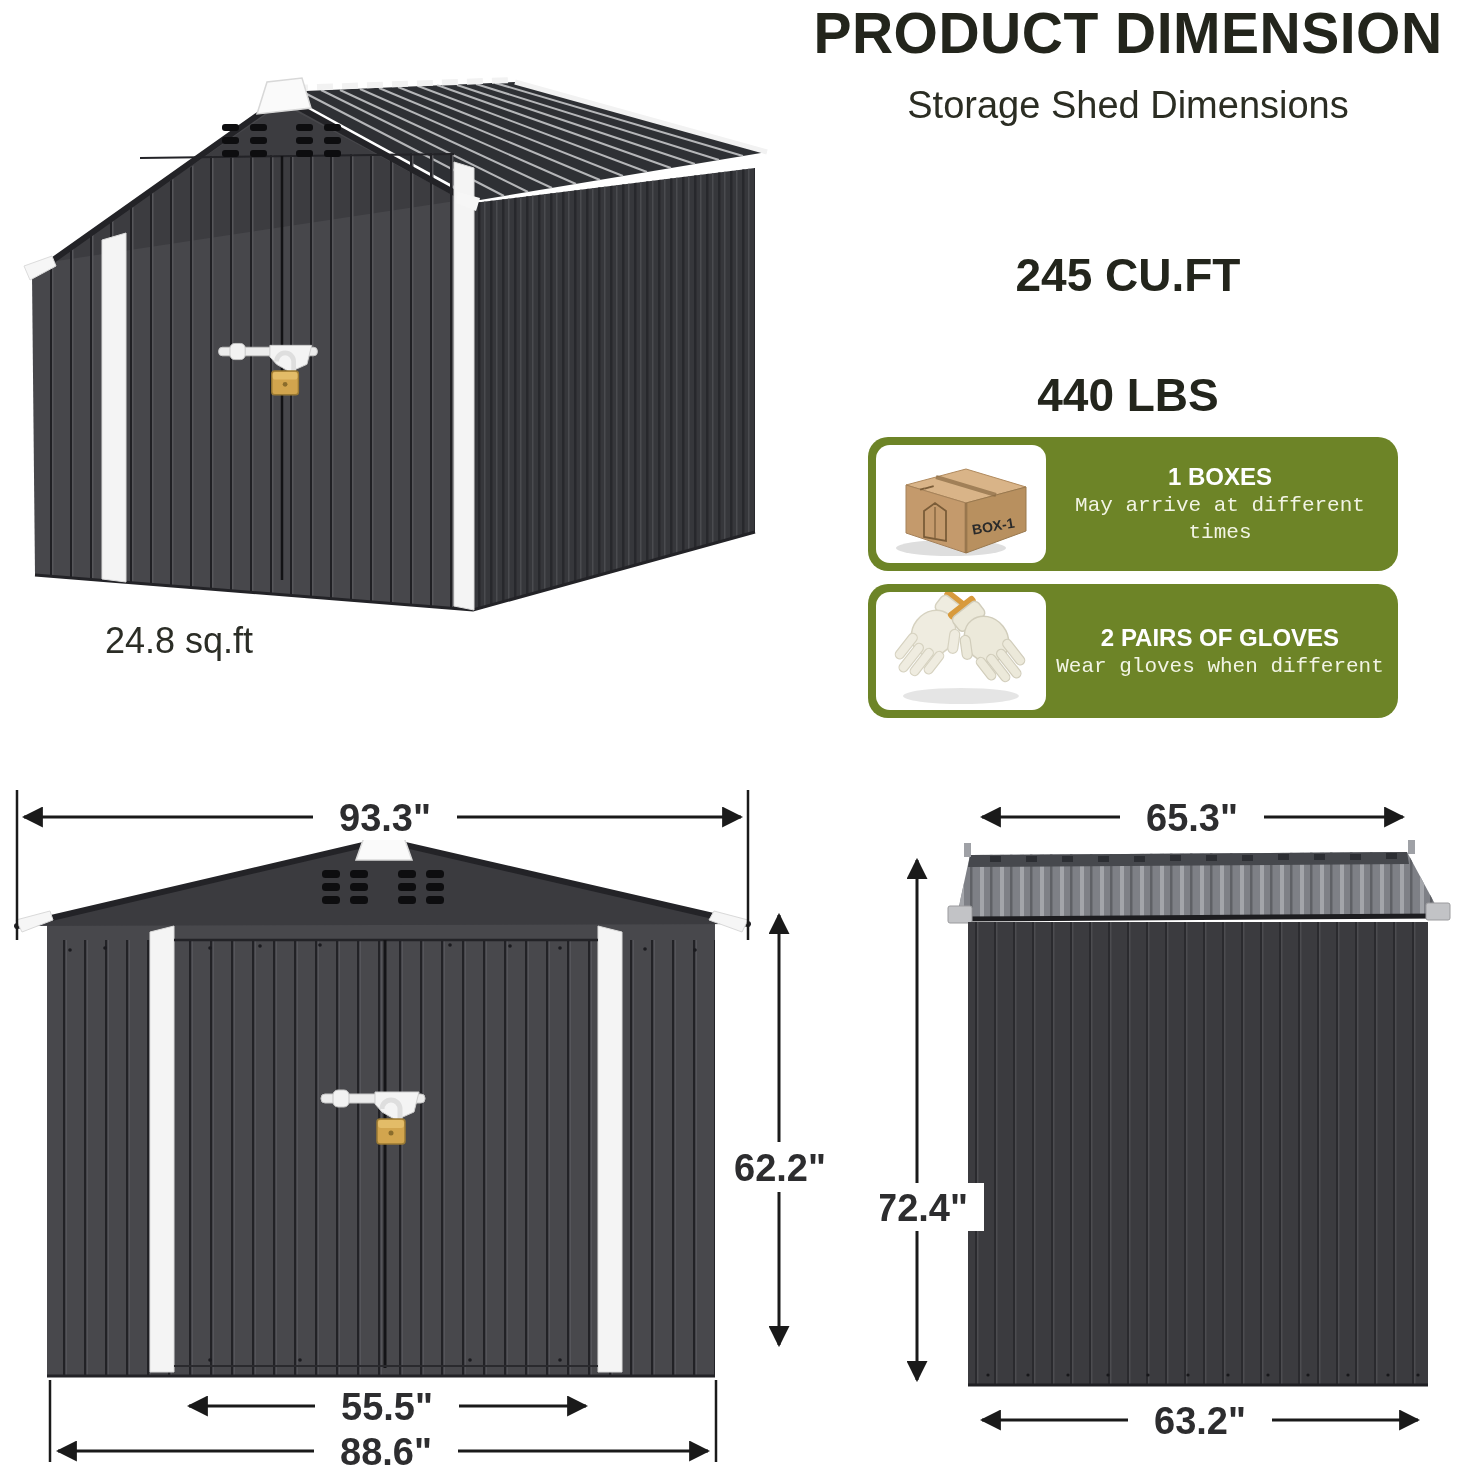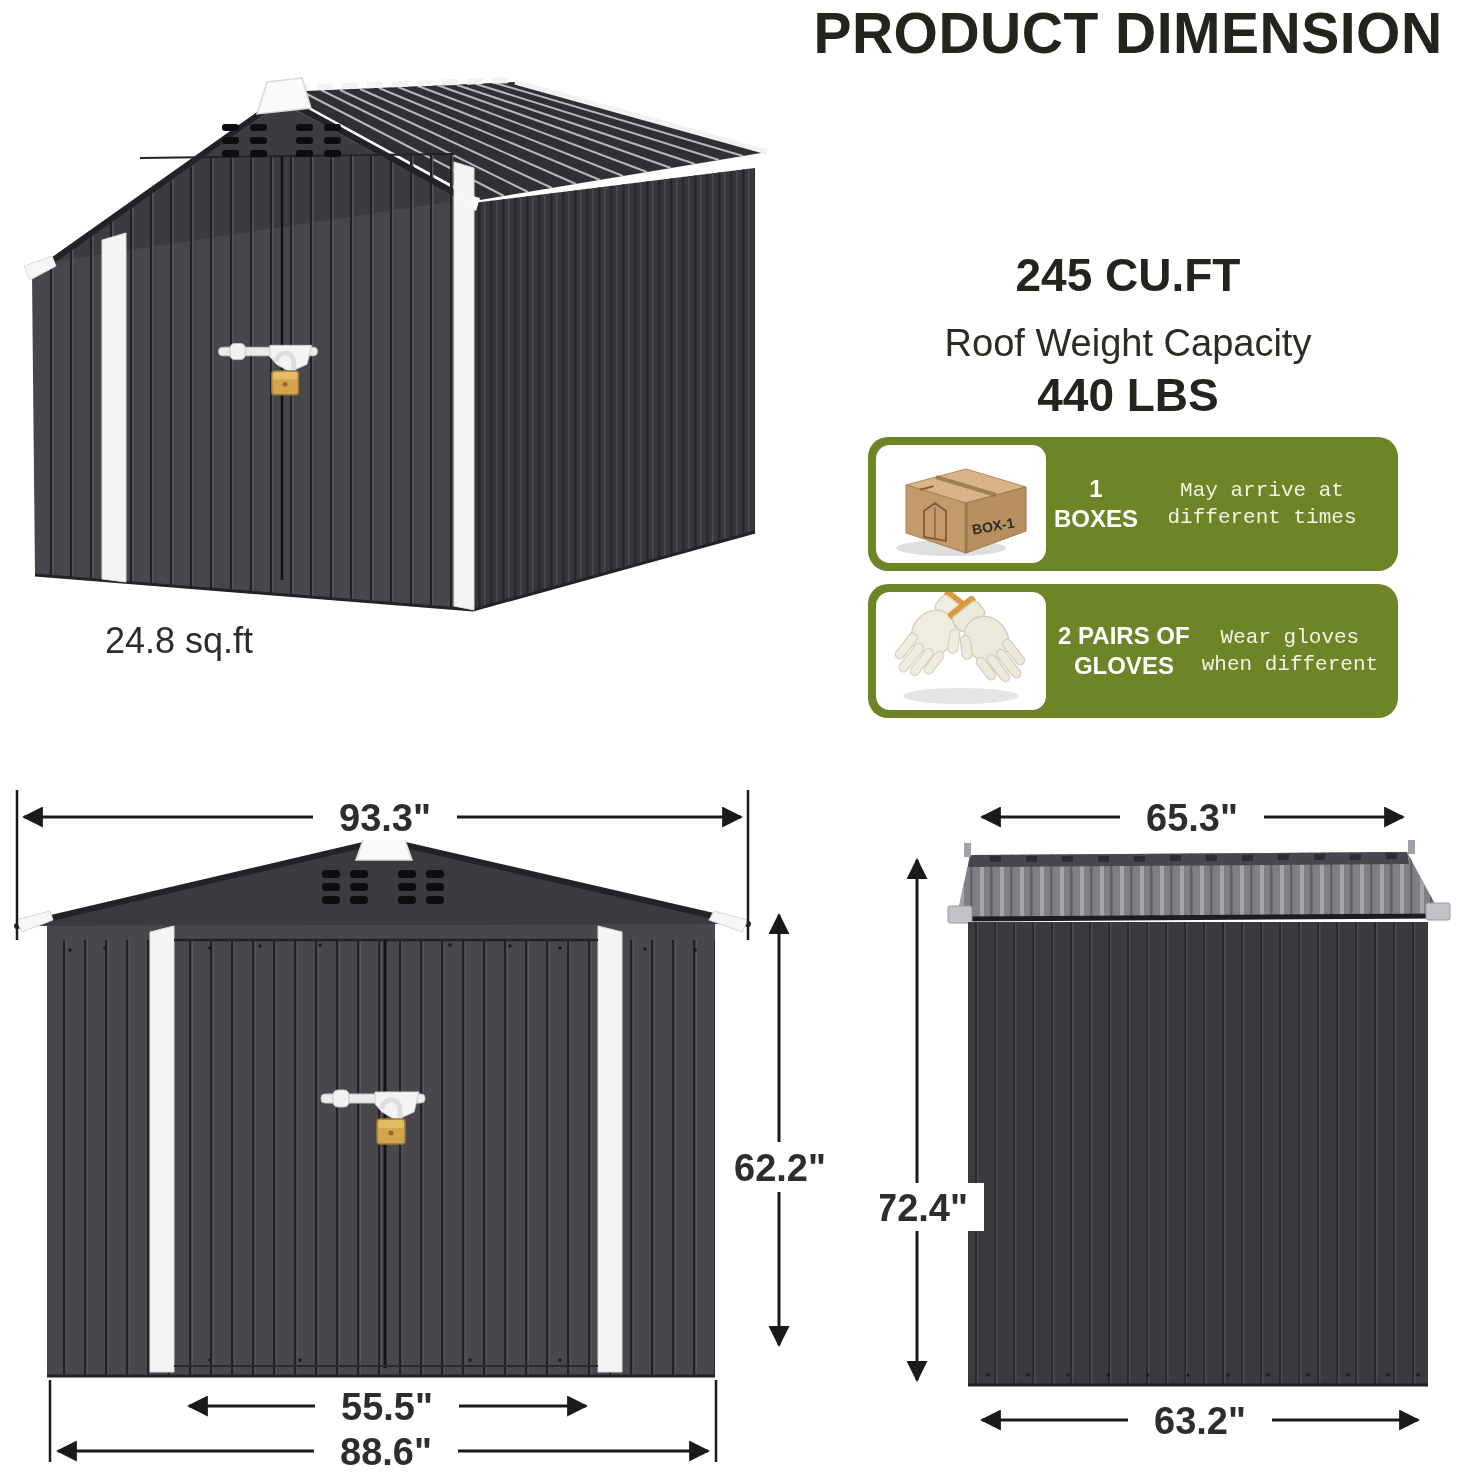--- a/index.html
+++ b/index.html
@@ -9,21 +9,21 @@
   
   .hdr-title{left:790px;top:0px;width:676px;text-align:center;font-size:57px;font-weight:800;
              letter-spacing:0.5px;color:#23251c;white-space:nowrap;}
   .spec-label{left:790px;width:676px;text-align:center;font-size:38px;font-weight:500;color:#2b2d23;}
   .spec-value{left:790px;width:676px;text-align:center;font-size:46px;font-weight:800;color:#23251c;}
   
   .badge{left:868px;width:530px;height:134px;border-radius:20px;background:#6d8427;}
   .badge .panel{position:absolute;left:8px;top:8px;width:170px;height:118px;background:#ffffff;
                 border-radius:14px;overflow:hidden;}
   .badge .txt{position:absolute;left:186px;right:12px;top:0;height:100%;display:flex;
-              flex-direction:row;justify-content:center;align-items:center;text-align:center;}
+              flex-direction:column;justify-content:center;align-items:center;text-align:center;}
   .badge .t1{font-size:24px;font-weight:800;color:#ffffff;line-height:30px;}
   .badge .t2{font-size:21px;font-weight:400;color:#f2f4e4;line-height:27px;font-family:Liberation Mono, monospace;}
   
   .persp-caption{left:105px;top:620px;width:560px;text-align:left;font-size:36px;color:#2b2d26;}
   svg text.dim{font-family:"Liberation Sans","DejaVu Sans",sans-serif;font-size:38px;font-weight:700;
                fill:#2d2d2f;}
 </style>
 </head>
 <body>
 
@@ -118,22 +118,22 @@
 
     <g transform="translate(258,282) scale(0.95)">
       <use href="#lockset"></use>
     </g>
   </svg>
 
   <div class="abs persp-caption">24.8 sq.ft</div>
 
   <div class="abs hdr-title">PRODUCT DIMENSION</div>
 
+  <div class="abs spec-label" style="top:84px">Storage Shed Dimensions</div>
   <div class="abs spec-value" style="top:248px">245 CU.FT</div>
-  <div class="abs spec-label" style="top:322px">Roof Weight Capacity</div>
   <div class="abs spec-value" style="top:368px">440 LBS</div>
 
   <div class="abs badge" style="top:437px">
     <div class="panel">
       <svg width="170" height="118" viewBox="0 0 170 118">
         <ellipse cx="75" cy="103" rx="55" ry="8" fill="#000000" opacity="0.13"></ellipse>
         <polygon points="30,40 90,24 150,42 90,58" fill="#d9b488" stroke="#b08a5e" stroke-width="1"></polygon>
         <polygon points="30,40 90,58 90,108 30,88" fill="#c49a6c" stroke="#a5825a" stroke-width="1"></polygon>
         <polygon points="90,58 150,42 150,86 90,108" fill="#b8905f" stroke="#99794f" stroke-width="1"></polygon>
         <line x1="60" y1="32" x2="120" y2="50" stroke="#8a6b44" stroke-width="4" opacity="0.7"></line>

